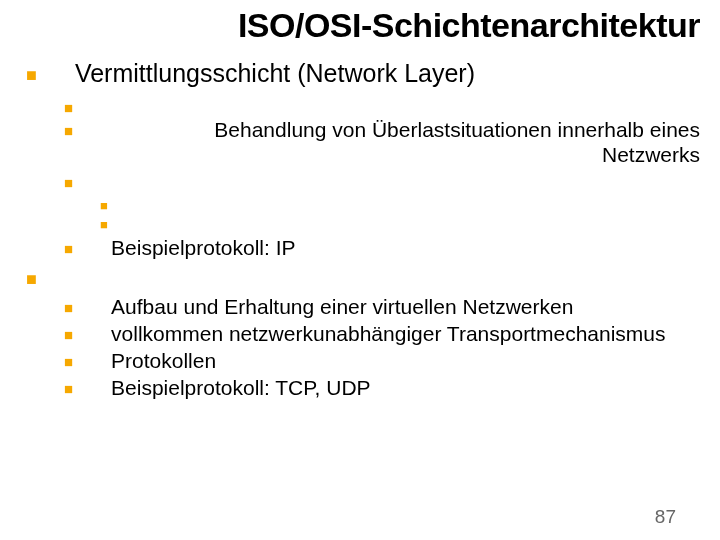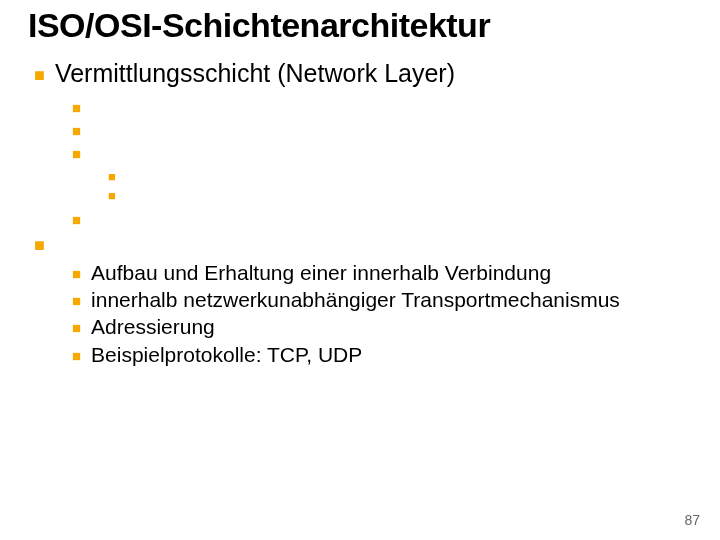--- a/index.html
+++ b/index.html
@@ -1,87 +1,89 @@
 <!DOCTYPE html>
 <html><head>
 <meta charset="utf-8">
 <style>
   * { margin: 0; padding: 0; box-sizing: border-box; }
   html, body { width: 720px; height: 540px; background: #fff; font-family: Verdana, Geneva, sans-serif; color: #000; }
-  .slide { width: 720px; height: 540px; position: relative; padding: 0 20px 0 28px; }
+  .slide { width: 720px; height: 540px; position: relative; padding: 0 20px 0 20px; text-align: right; }
   .title { font-size: 34px; font-weight: bold; letter-spacing: -0.5px; padding-top: 6px; padding-bottom: 14px; font-family: Arial, Helvetica, sans-serif; }
   ul { list-style: none; }
   li { display: flex; align-items: flex-start; }
   .bullet { color: #f6a800; font-weight: bold; display: inline-block; margin-right: 10px; flex-shrink: 0; line-height: 1; }
   .lvl1 > li { font-size: 25px; margin-bottom: 4px; padding-left: 6px; }
   .lvl1 > li > .bullet { font-size: 18px; margin-top: 7px; }
   .lvl2 { margin-top: 6px; margin-bottom: 2px; }
   .lvl2 > li { font-size: 21px; margin-bottom: 2px; padding-left: 44px; line-height: 1.2; }
   .lvl2 > li > .bullet { font-size: 15px; margin-top: 6px; }
   .lvl3 { margin-top: 4px; margin-bottom: 4px; }
   .lvl3 > li { font-size: 18px; margin-bottom: 1px; padding-left: 80px; line-height: 1.22; }
   .lvl3 > li > .bullet { font-size: 13px; margin-top: 5px; }
-  .txt { display: inline-block; }
-  .pagenum { position: absolute; right: 20px; bottom: 12px; font-size: 14px; color: #666; font-family: Arial, sans-serif; }
+  .txt { display: inline-block; margin-left: 28px; }
+  .pagenum { position: absolute; right: 44px; bottom: 12px; font-size: 19px; color: #666; font-family: Arial, sans-serif; }
 </style>
 </head>
 <body>
 
 <div class="slide">
   <div class="title">ISO/OSI-Schichtenarchitektur</div>
 
   <ul class="lvl1">
 
     <li>
       <span class="bullet">■</span>
       <span class="txt">Vermittlungsschicht (Network Layer)</span>
     </li>
 
     <ul class="lvl2">
       <li>
         <span class="bullet">■</span>
       </li>
       <li>
         <span class="bullet">■</span>
+        <span class="txt">Behandlung von Überlastsituationen innerhalb eines Netzwerks</span>
       </li>
       <li>
         <span class="bullet">■</span>
       </li>
       <ul class="lvl3">
         <li>
           <span class="bullet">■</span>
         </li>
         <li>
           <span class="bullet">■</span>
         </li>
       </ul>
       <li>
         <span class="bullet">■</span>
+        <span class="txt">Beispielprotokoll: IP</span>
       </li>
     </ul>
 
     <li>
       <span class="bullet">■</span>
     </li>
 
     <ul class="lvl2">
       <li>
         <span class="bullet">■</span>
-        <span class="txt">Aufbau und Erhaltung einer innerhalb Verbindung</span>
+        <span class="txt">Aufbau und Erhaltung einer virtuellen Netzwerken</span>
       </li>
       <li>
         <span class="bullet">■</span>
-        <span class="txt">innerhalb netzwerkunabhängiger Transportmechanismus</span>
+        <span class="txt">vollkommen netzwerkunabhängiger Transportmechanismus</span>
       </li>
       <li>
         <span class="bullet">■</span>
-        <span class="txt">Adressierung</span>
+        <span class="txt">Protokollen</span>
       </li>
       <li>
         <span class="bullet">■</span>
-        <span class="txt">Beispielprotokolle: TCP, UDP</span>
+        <span class="txt">Beispielprotokoll: TCP, UDP</span>
       </li>
     </ul>
 
   </ul>
 
   <div class="pagenum">87</div>
 </div>
 
 </body></html>

